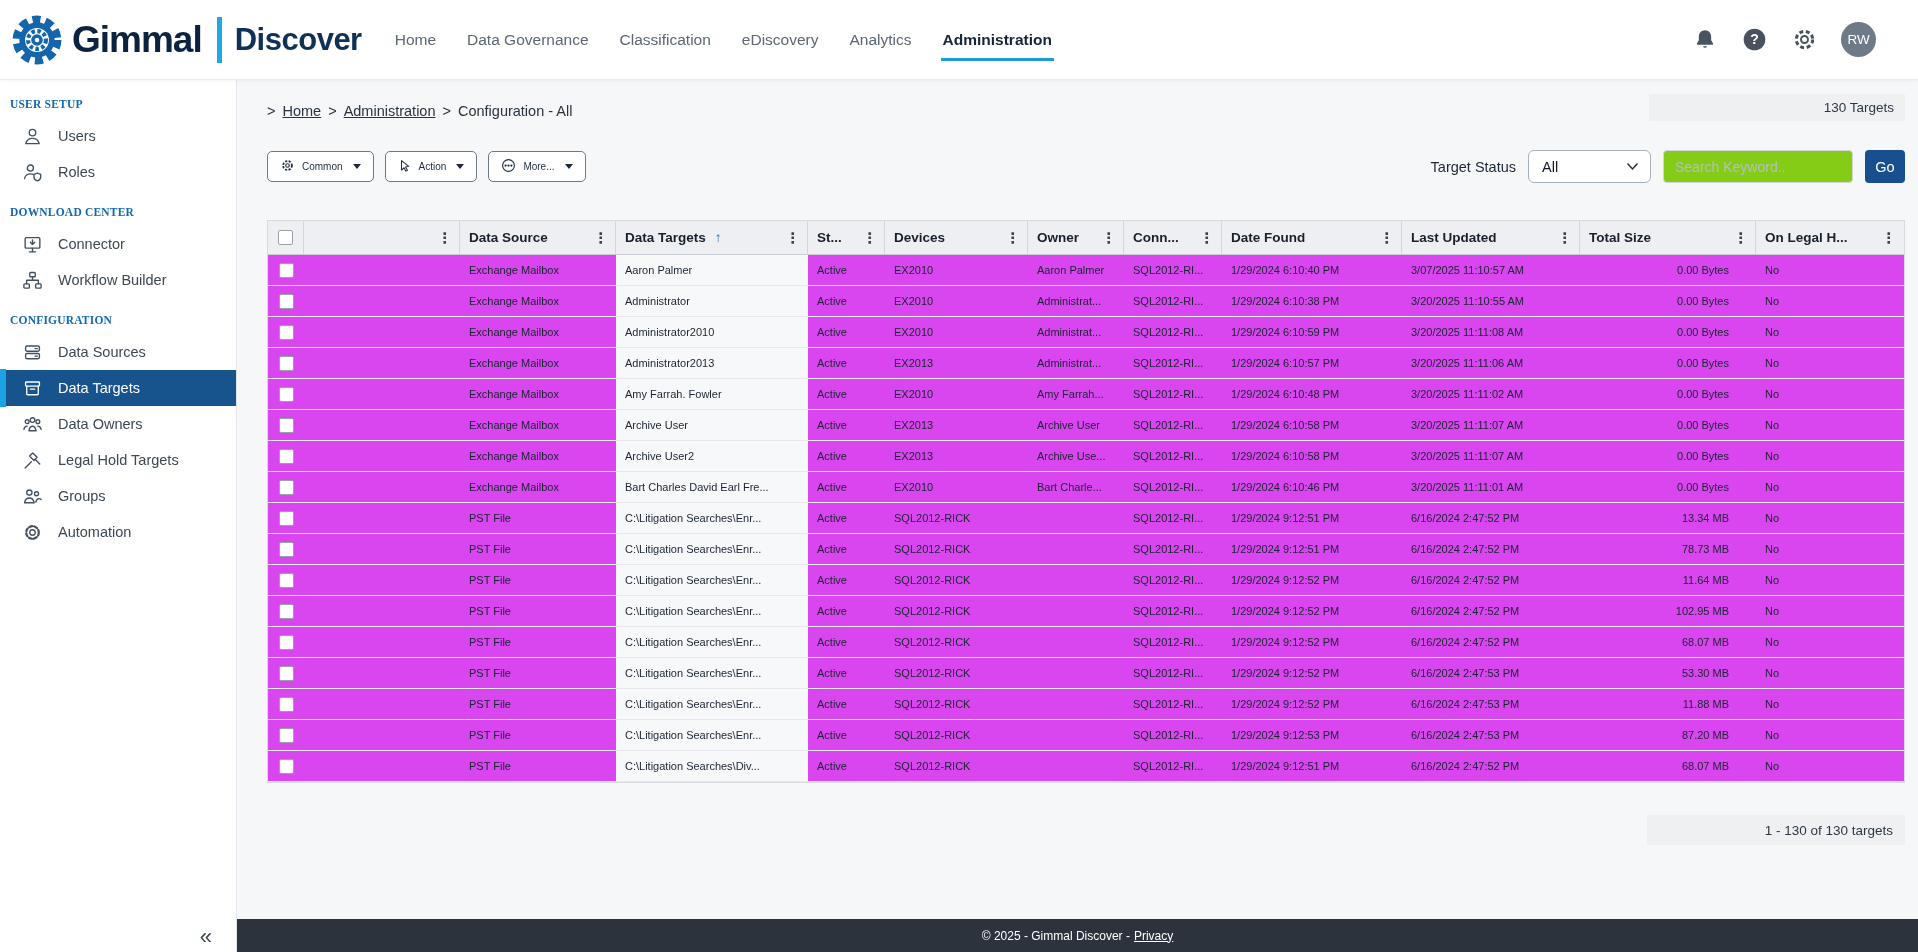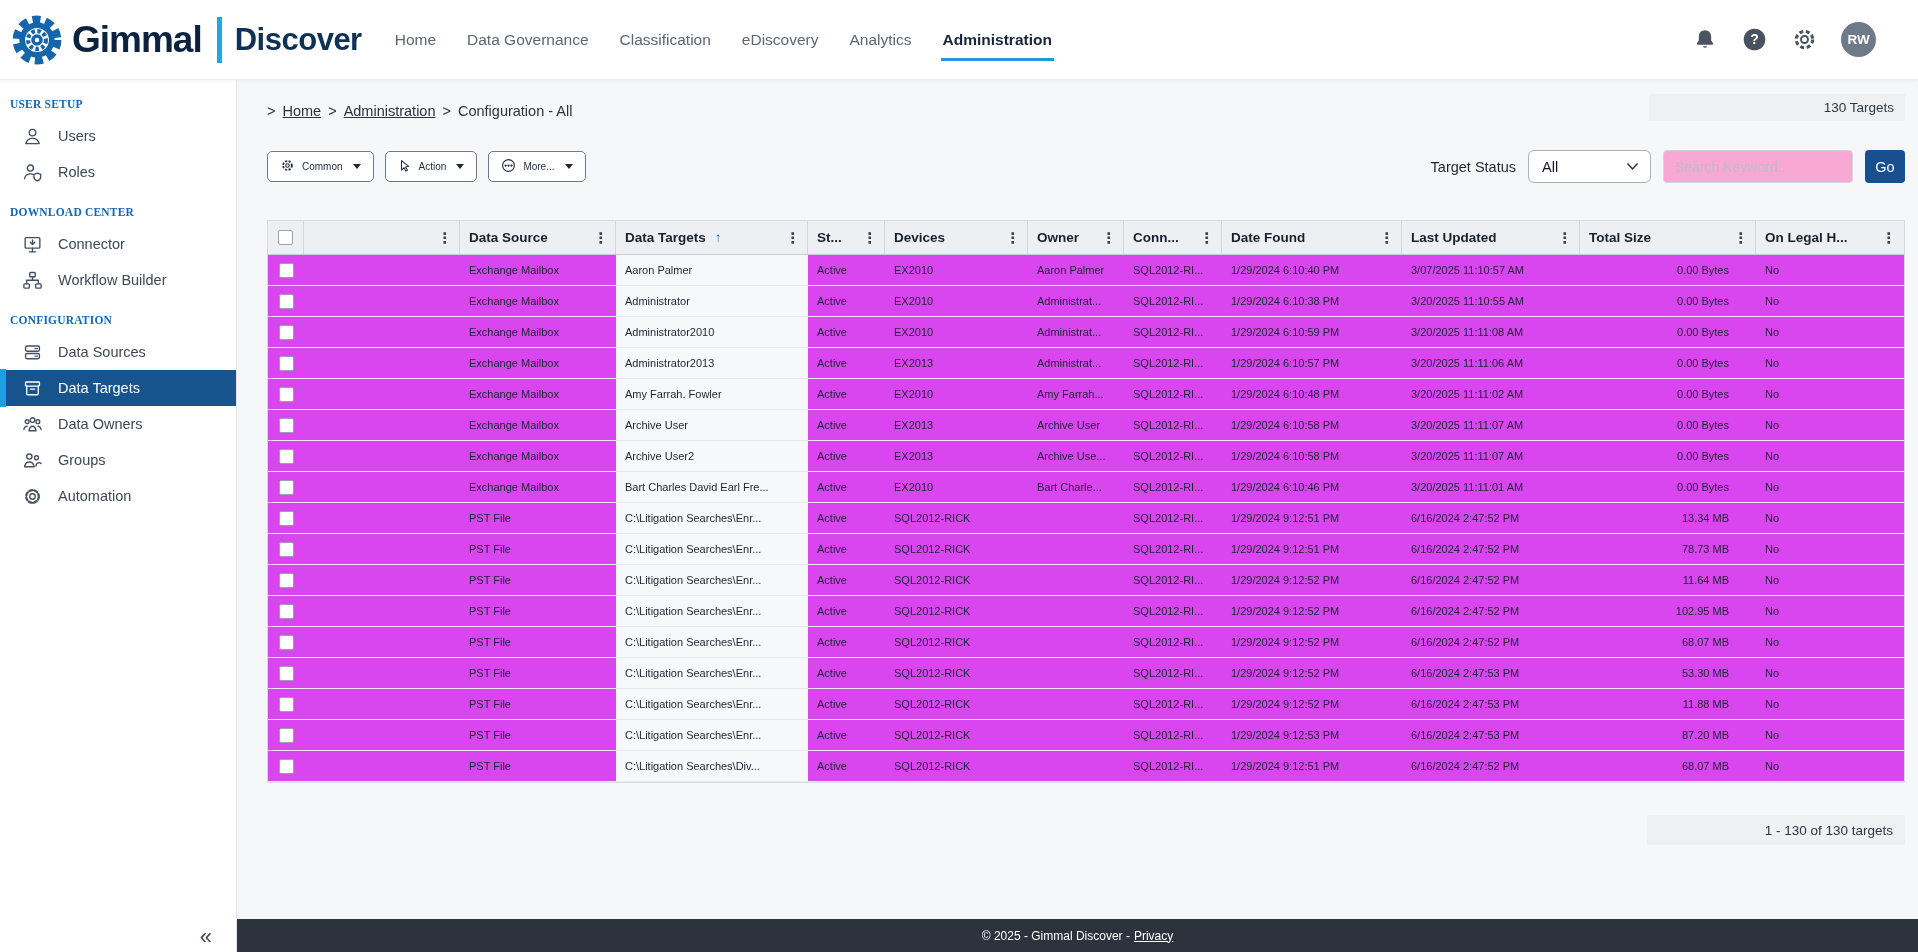--- a/index.html
+++ b/index.html
@@ -29,21 +29,21 @@
     cursor:pointer; position:relative; text-decoration:none;
   }
   .nav-link.active { color:#17253a; font-weight:bold; }
   .nav-link.active::after {
     content:""; position:absolute; left:-2px; right:-2px; bottom:19px; height:3px; background:#1e9ad8;
   }
   .header-actions { margin-left:auto; display:flex; align-items:center; gap:23px; }
   .icon-btn { display:flex; align-items:center; justify-content:center; cursor:pointer; }
   .avatar {
     width:35px; height:35px; border-radius:50%; background:#6e7a88; color:#fff;
-    font-size:13.5px; font-weight:bold; display:flex; align-items:center; justify-content:center;
+    font-size:13.5px; font-weight:normal; display:flex; align-items:center; justify-content:center;
   }
 
   
   .shell { display:flex; flex:1; min-height:0; }
   .sidebar {
     width:237px; flex:0 0 237px; background:#fff; border-right:1px solid #e2e5e9;
     padding-top:18px; position:relative;
   }
   .section-title {
     font-size:11.5px; font-weight:bold; color:#1467b2; letter-spacing:.2px;
@@ -81,21 +81,21 @@
   }
   .caret { width:0; height:0; border-left:4.5px solid transparent; border-right:4.5px solid transparent; border-top:5px solid #1c2a3d; margin-left:3px; }
   .toolbar-right { margin-left:auto; display:flex; align-items:center; gap:12px; }
   .ts-label { font-size:14.5px; color:#1d2734; }
   .select {
     width:123px; height:33px; border:1px solid #a9b1ba; border-radius:6px; background:#fff;
     display:flex; align-items:center; justify-content:space-between; padding:0 11px 0 13px;
     font-size:14.5px; color:#101826; cursor:pointer;
   }
   .search-input {
-    width:190px; height:33px; border:1px solid #d3d7dc; border-radius:4px; background:#f9a8d4;
+    width:190px; height:33px; border:1px solid #d3d7dc; border-radius:4px; background:#84cc16;
     padding:0 11px; font-size:14px; color:#2a3341; outline:none;
     font-family:"Liberation Sans","DejaVu Sans",sans-serif;
   }
   .search-input::placeholder { color:#b8bec7; }
   .go-btn {
     width:40px; height:33px; background:#174f8f; color:#fff; border:none; border-radius:4px;
     font-size:14.5px; cursor:pointer; font-family:inherit;
   }
 
   
@@ -261,20 +261,29 @@
               <circle cx="4.9" cy="7.3" r="1.8"></circle>
               <circle cx="15.1" cy="7.3" r="1.8"></circle>
               <path d="M6.6 16c.5-2.7 1.7-4.3 3.4-4.3s2.9 1.6 3.4 4.3zM1.8 14.7c.4-2 1.5-3.1 3.1-3.1M18.2 14.7c-.4-2-1.5-3.1-3.1-3.1"></path>
             </svg>
           </span>
           <span>Data Owners</span>
         </div>
         <div class="side-item">
           <span class="sicon">
             <svg viewBox="0 0 20 20" width="21" height="21" fill="none" stroke="currentColor" stroke-width="1.3" stroke-linecap="round" stroke-linejoin="round">
+              <path d="M10.2 2.8l4.2 4.2-3 3-4.2-4.2z"></path>
+              <path d="M12.9 9.2l4 4.2M3 17.2l5.9-6"></path>
+            </svg>
+          </span>
+          <span>Legal Hold Targets</span>
+        </div>
+        <div class="side-item">
+          <span class="sicon">
+            <svg viewBox="0 0 20 20" width="21" height="21" fill="none" stroke="currentColor" stroke-width="1.3" stroke-linecap="round" stroke-linejoin="round">
               <circle cx="7" cy="6.3" r="2.5"></circle>
               <circle cx="13.8" cy="7.4" r="1.9"></circle>
               <path d="M2.4 16c.6-3 2.4-4.6 4.6-4.6s4 1.6 4.6 4.6zM13.2 15.3c.4-2.1 1.6-3.3 3.1-3.3.7 0 1.4.3 1.9.8"></path>
             </svg>
           </span>
           <span>Groups</span>
         </div>
         <div class="side-item">
           <span class="sicon">
             <svg viewBox="0 0 20 20" width="21" height="21" fill="none" stroke="currentColor" stroke-width="1.3" stroke-linecap="round" stroke-linejoin="round">

